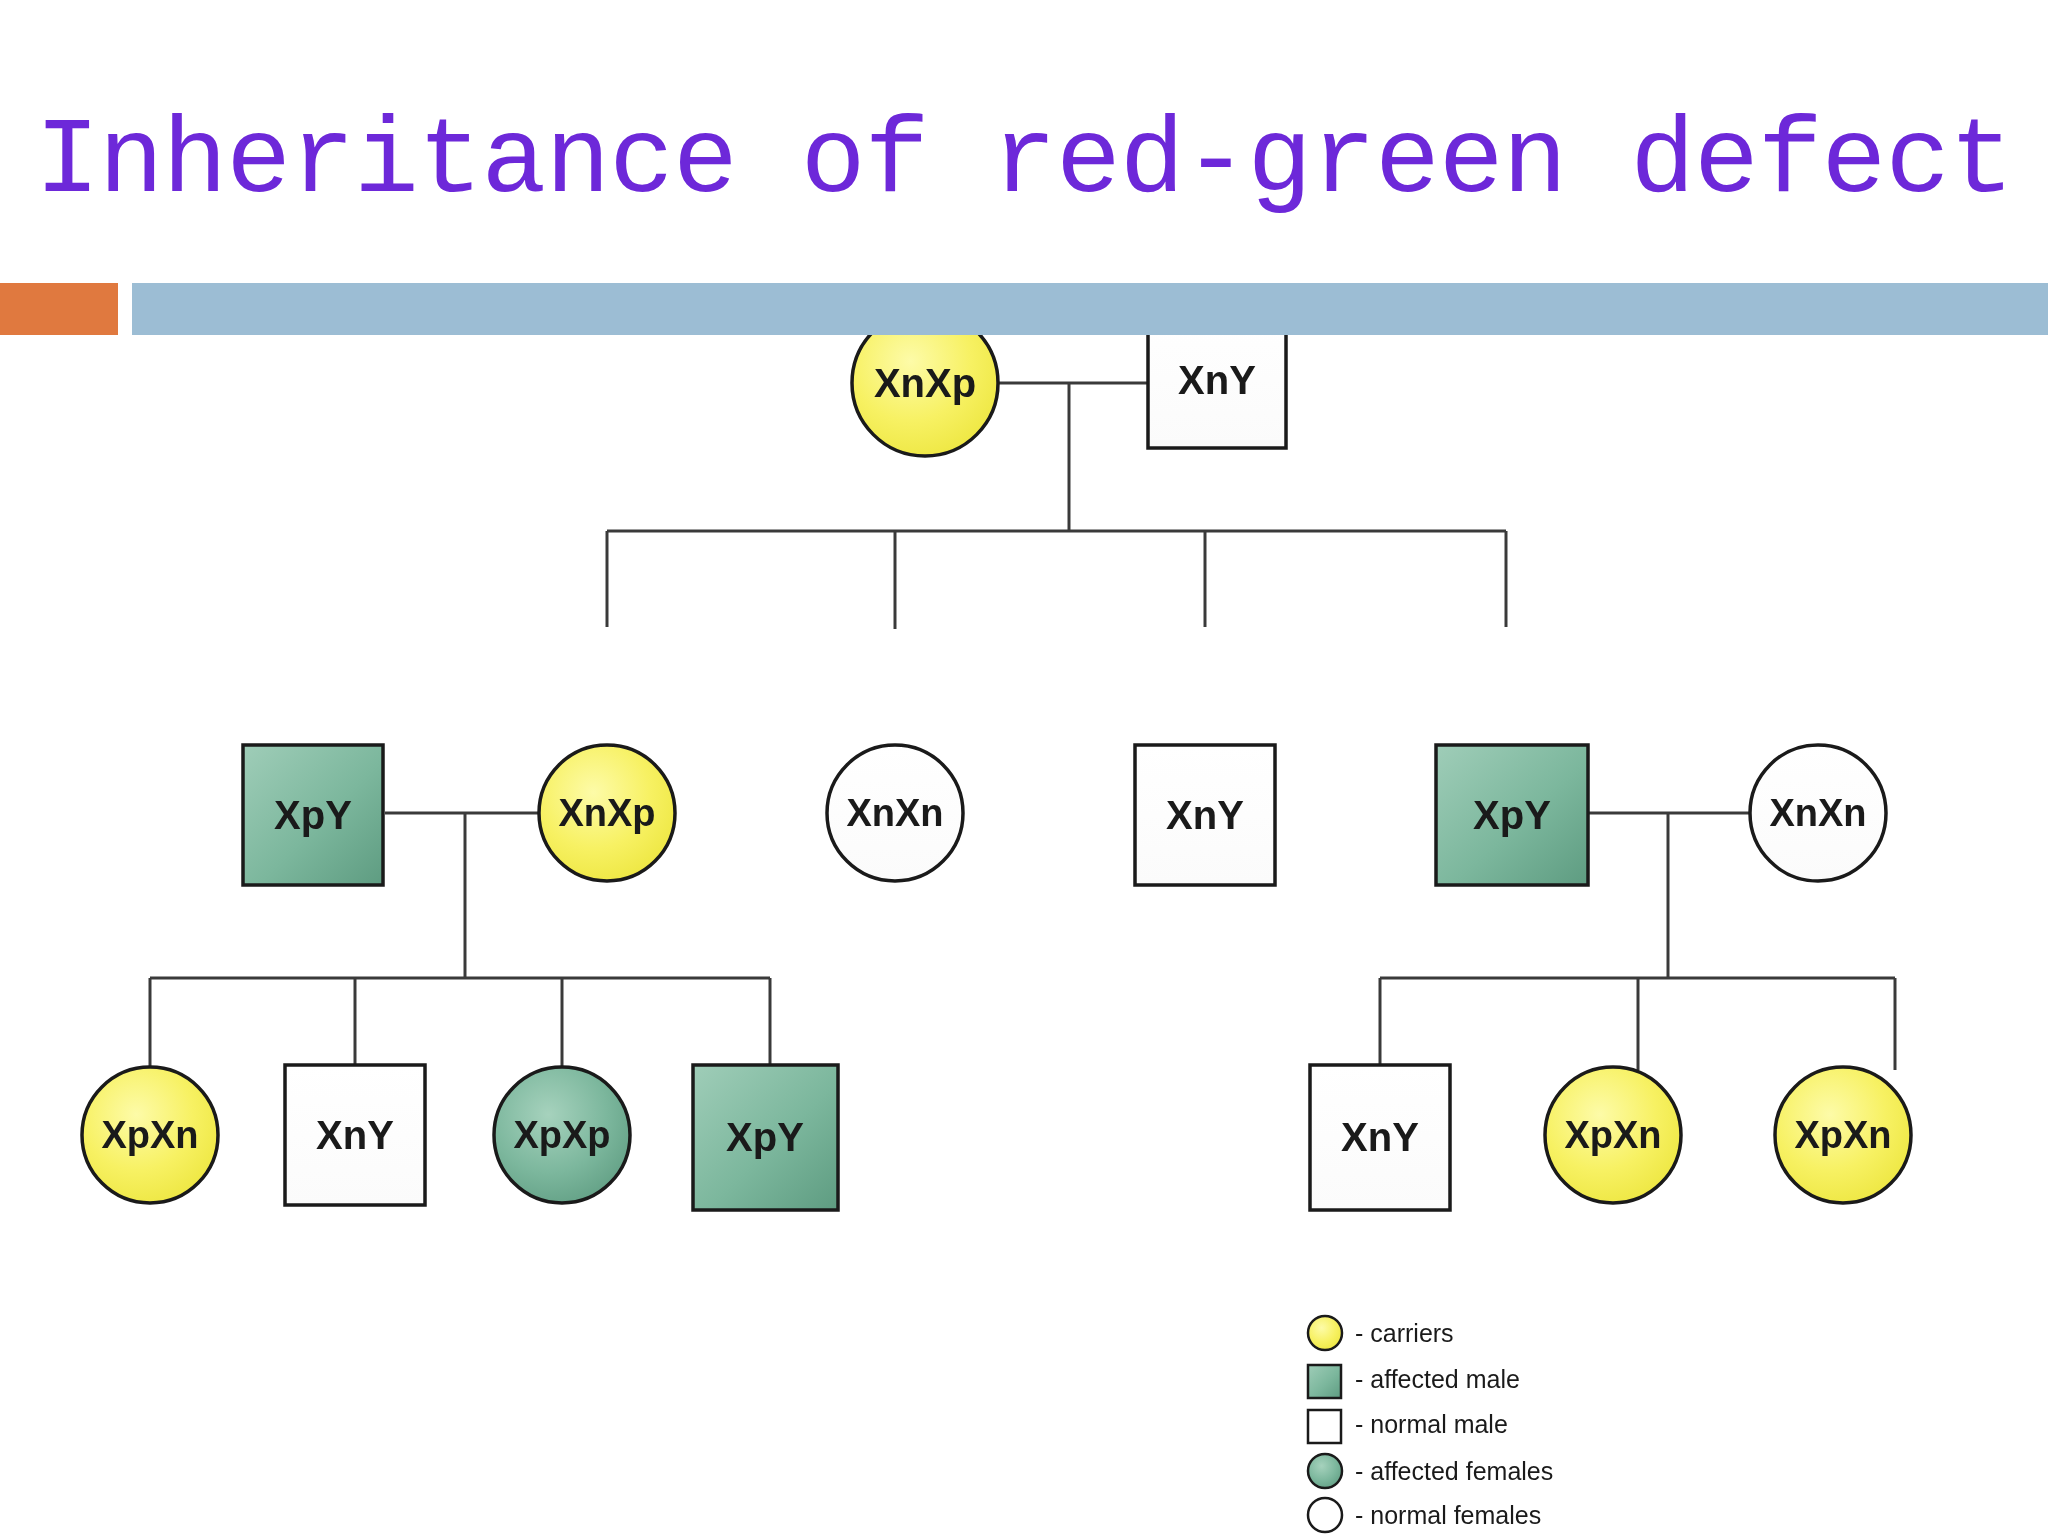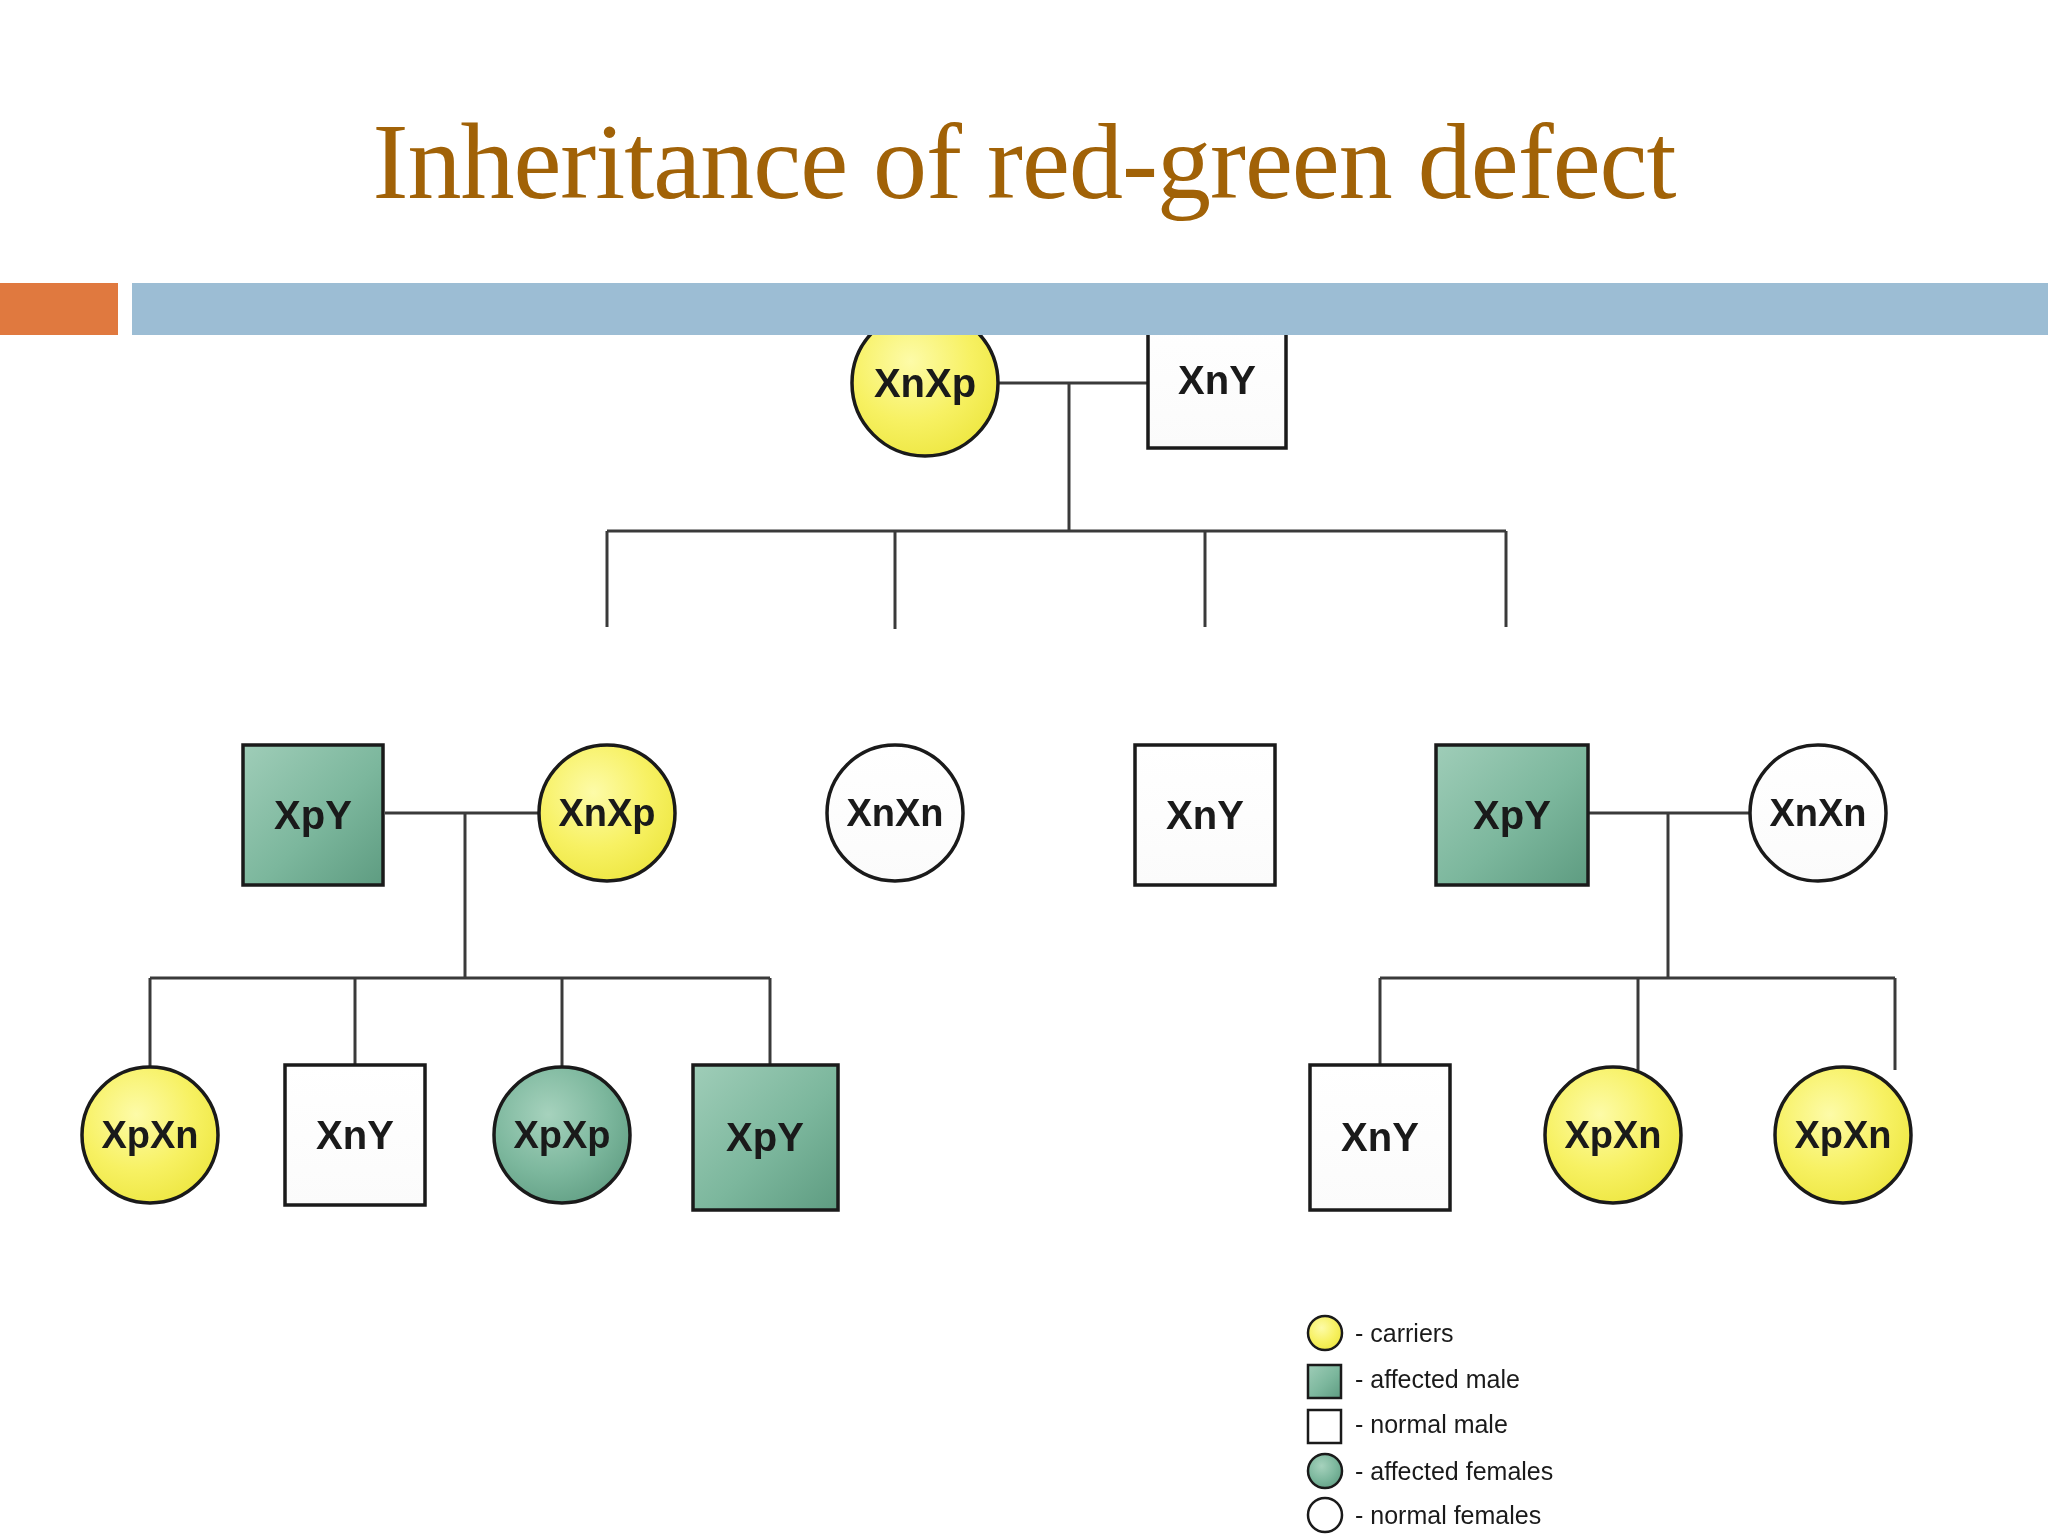--- a/index.html
+++ b/index.html
@@ -17,22 +17,22 @@
 
   
   #slide-title {
     position: absolute;
     left: 0;
     top: 108px;
     width: 2048px;
     text-align: center;
     font-size: 108px;
     line-height: 1.0;
-    color: #a16207;
-    font-family: Liberation Serif, serif;
+    color: #6d28d9;
+    font-family: Liberation Mono, monospace;
     font-weight: 400;
     letter-spacing: -1px;
     white-space: nowrap;
   }
 
   
   #divider-orange {
     position: absolute;
     left: 0;
     top: 283px;

